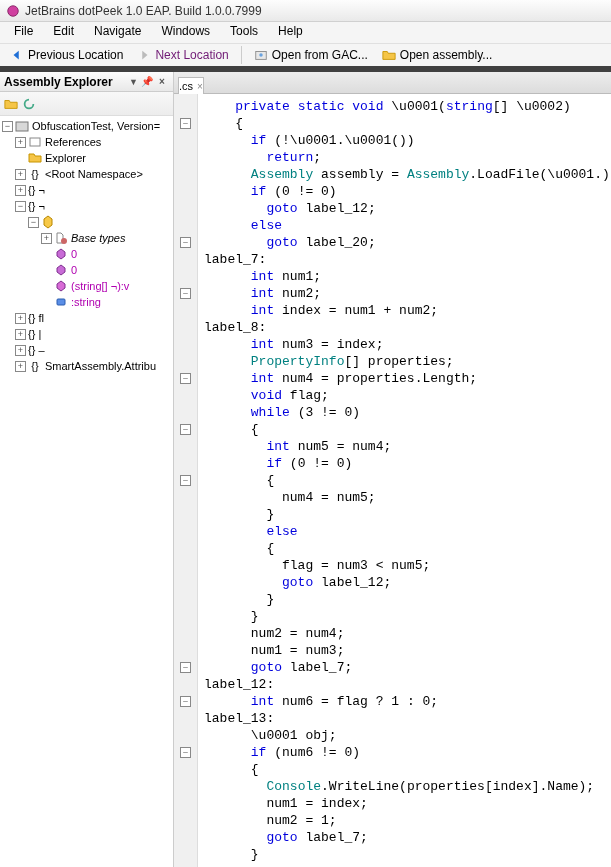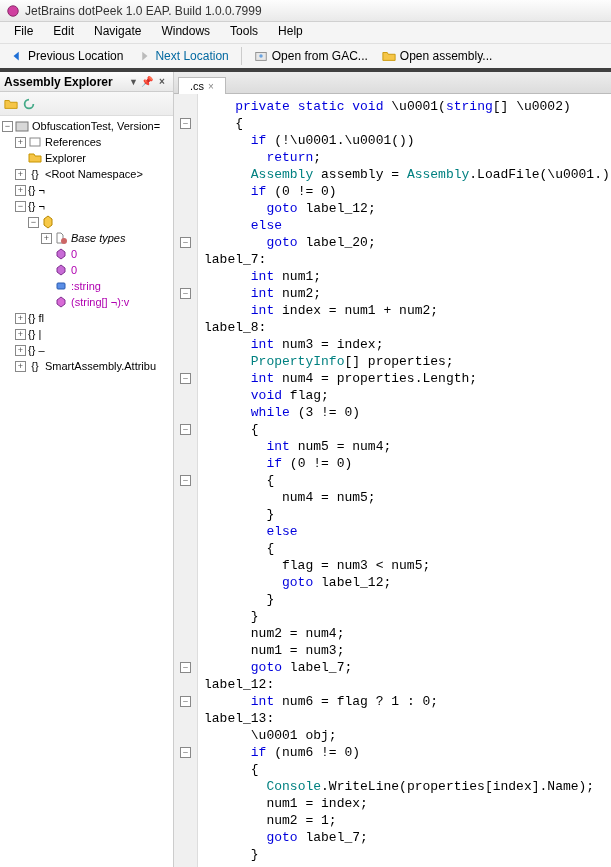--- a/index.html
+++ b/index.html
@@ -2,41 +2,41 @@
 <html><head>
 <meta charset="utf-8">
 <style>
 * { box-sizing: border-box; margin: 0; padding: 0; }
 body { font-family: "Segoe UI", Tahoma, sans-serif; font-size: 12px; background: #f0f0f0; width: 611px; height: 867px; overflow: hidden; display: flex; flex-direction: column; }
 .titlebar { background: linear-gradient(#fdfdfd, #e9e9e9); border-bottom: 1px solid #d0d0d0; height: 22px; display: flex; align-items: center; padding: 0 6px; }
 .titlebar .app-icon { width: 14px; height: 14px; margin-right: 5px; }
 .titlebar .title { font-size: 12px; color: #333; text-align: right; }
 .menubar { background: #f5f5f5; height: 22px; display: flex; align-items: flex-start; padding: 0 4px; border-bottom: 1px solid #e0e0e0; }
 .menubar .menu-item { padding: 2px 10px; cursor: default; }
-.toolbar { background: #f5f5f5; height: 28px; display: flex; align-items: center; padding: 0 4px; border-bottom: 4px solid #404040; gap: 2px; }
+.toolbar { background: #f5f5f5; height: 28px; display: flex; align-items: center; padding: 0 4px; border-bottom: 6px solid #404040; gap: 2px; }
 .tool-btn { display: flex; align-items: center; padding: 2px 6px; gap: 4px; cursor: default; }
-.tool-btn.disabled { color: #0369a1; }
+.tool-btn.disabled { color: #701a75; }
 .tool-sep { width: 1px; height: 18px; background: #ccc; margin: 0 4px; }
 .content { flex: 1; display: flex; overflow: hidden; }
 .panel { width: 174px; background: #fff; border-right: 1px solid #ccc; display: flex; flex-direction: column; }
 .panel-header { background: linear-gradient(#fdfdfd, #e8e8e8); border-bottom: 1px solid #ccc; height: 20px; display: flex; align-items: center; padding: 0 4px; font-weight: bold; }
 .panel-header .title { flex: 1; }
 .panel-header .pin, .panel-header .close { width: 14px; height: 14px; display: flex; align-items: center; justify-content: center; cursor: default; font-size: 10px; color: #555; }
 .panel-toolbar { background: linear-gradient(#f8f8f8, #ececec); height: 24px; display: flex; align-items: center; padding: 0 4px; gap: 4px; border-bottom: 1px solid #ddd; }
 .tree { flex: 1; overflow: auto; padding: 2px; font-size: 11px; background: #fff; }
 .tree-row { display: flex; align-items: center; height: 16px; white-space: nowrap; cursor: default; }
 .tree-toggle { width: 11px; height: 11px; border: 1px solid #888; display: flex; align-items: center; justify-content: center; font-size: 9px; line-height: 1; margin-right: 2px; background: #fff; color: #555; cursor: default; }
 .tree-toggle.empty { border: none; background: none; }
 .tree-icon { width: 14px; height: 14px; margin-right: 3px; display: inline-flex; align-items: center; justify-content: center; }
 .tree-label { color: #000; }
 .tree-label.magenta { color: #b000b0; }
 .indent { display: inline-block; }
 .editor-area { flex: 1; display: flex; flex-direction: column; background: #fff; overflow: hidden; }
 .tabbar { background: linear-gradient(#ededed, #dcdcdc); height: 22px; display: flex; align-items: flex-end; padding: 0 4px; border-bottom: 1px solid #bbb; }
-.tab { background: #fff; border: 1px solid #bbb; border-bottom: none; padding: 2px 11px; display: flex; align-items: flex-end; gap: 4px; font-size: 11px; position: relative; top: 1px; }
+.tab { background: #fff; border: 1px solid #bbb; border-bottom: none; padding: 2px 0; display: flex; align-items: flex-end; gap: 4px; font-size: 11px; position: relative; top: 1px; }
 .tab .close-x { color: #888; font-size: 10px; cursor: default; }
 .code-wrap { flex: 1; display: flex; overflow: hidden; }
 .gutter { width: 24px; background: #f0f0f0; border-right: 1px solid #ddd; font-family: Consolas, monospace; font-size: 12px; line-height: 17px; padding-top: 4px; text-align: center; color: #888; }
 .gutter .fold { width: 11px; height: 11px; border: 1px solid #888; margin: 3px auto; font-size: 9px; line-height: 9px; background: #fff; cursor: default; }
 .code { flex: 1; font-family: Consolas, "Courier New", monospace; font-size: 13px; line-height: 17px; padding: 4px 0 4px 6px; white-space: pre; overflow: auto; color: #000; }
 .kw { color: #0000dd; }
 .cy { color: #008080; }
 .svg-ico { width: 14px; height: 14px; }
 </style>
 </head>
@@ -188,33 +188,33 @@
             <svg viewBox="0 0 14 14" width="14" height="14">
               <path d="M7 2l4 3v4l-4 3-4-3V5z" fill="#c86bd6" stroke="#803090"></path>
             </svg>
           </span>
           <span class="tree-label magenta">0</span>
         </div>
       <div class="tree-row">
           <span class="indent" style="width:52px"></span>
           <span class="tree-icon">
             <svg viewBox="0 0 14 14" width="14" height="14">
+              <path d="M7 2l4 3v4l-4 3-4-3V5z" fill="#d86bd6" stroke="#803090"></path>
+            </svg>
+          </span>
+          <span class="tree-label magenta">(string[] ¬):v</span>
+        </div>
+      <div class="tree-row">
+          <span class="indent" style="width:52px"></span>
+          <span class="tree-icon">
+            <svg viewBox="0 0 14 14" width="14" height="14">
               <rect x="3" y="4" width="8" height="6" rx="1" fill="#5a8ee6" stroke="#2a5cb0"></rect>
             </svg>
           </span>
           <span class="tree-label magenta">:string</span>
-        </div>
-      <div class="tree-row">
-          <span class="indent" style="width:52px"></span>
-          <span class="tree-icon">
-            <svg viewBox="0 0 14 14" width="14" height="14">
-              <path d="M7 2l4 3v4l-4 3-4-3V5z" fill="#d86bd6" stroke="#803090"></path>
-            </svg>
-          </span>
-          <span class="tree-label magenta">(string[] ¬):v</span>
         </div>
       <div class="tree-row">
           <span class="indent" style="width:13px"></span>
           <span class="tree-toggle">+</span>
           <span class="tree-label">{} ﬂ</span>
         </div>
       <div class="tree-row">
           <span class="indent" style="width:13px"></span>
           <span class="tree-toggle">+</span>
           <span class="tree-label">{} |</span>

